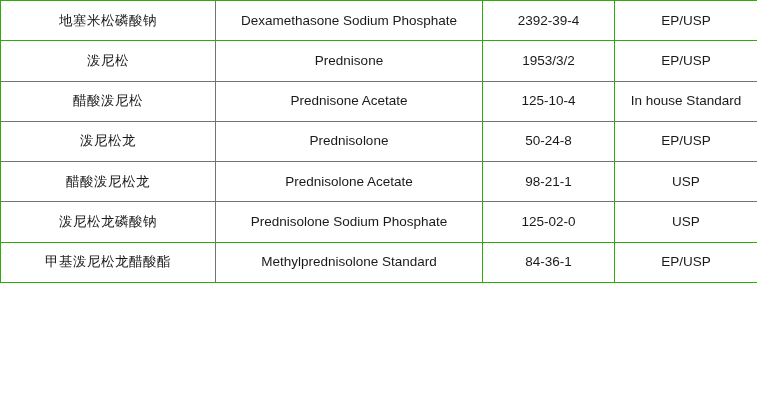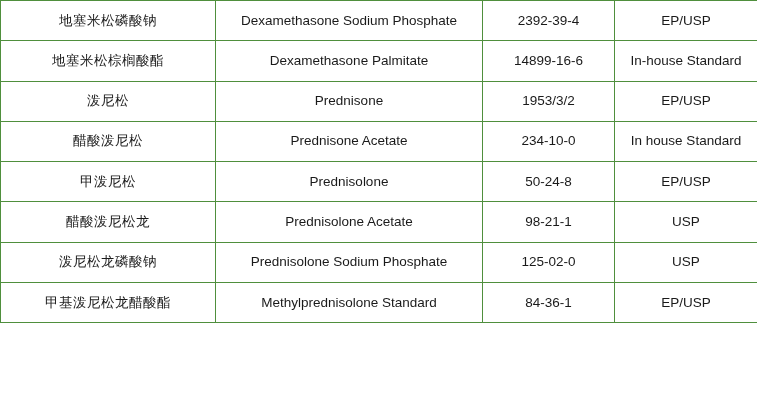--- a/index.html
+++ b/index.html
@@ -53,39 +53,33 @@
     <col class="col-std">
   </colgroup>
   <tbody>
     <tr>
       <td class="cell-cn">地塞米松磷酸钠</td>
       <td class="cell-en">Dexamethasone Sodium Phosphate</td>
       <td class="cell-cas">2392-39-4</td>
       <td class="cell-std">EP/USP</td>
     </tr>
     <tr>
-      <td class="cell-cn">地塞米松棕榈酸酯</td>
-      <td class="cell-en">Dexamethasone Palmitate</td>
-      <td class="cell-cas">14899-16-6</td>
-      <td class="cell-std">In-house Standard</td>
-    </tr>
-    <tr>
       <td class="cell-cn">泼尼松</td>
       <td class="cell-en">Prednisone</td>
       <td class="cell-cas">1953/3/2</td>
       <td class="cell-std">EP/USP</td>
     </tr>
     <tr>
       <td class="cell-cn">醋酸泼尼松</td>
       <td class="cell-en">Prednisone Acetate</td>
-      <td class="cell-cas">234-10-0</td>
+      <td class="cell-cas">125-10-4</td>
       <td class="cell-std">In house Standard</td>
     </tr>
     <tr>
-      <td class="cell-cn">甲泼尼松</td>
+      <td class="cell-cn">泼尼松龙</td>
       <td class="cell-en">Prednisolone</td>
       <td class="cell-cas">50-24-8</td>
       <td class="cell-std">EP/USP</td>
     </tr>
     <tr>
       <td class="cell-cn">醋酸泼尼松龙</td>
       <td class="cell-en">Prednisolone Acetate</td>
       <td class="cell-cas">98-21-1</td>
       <td class="cell-std">USP</td>
     </tr>

